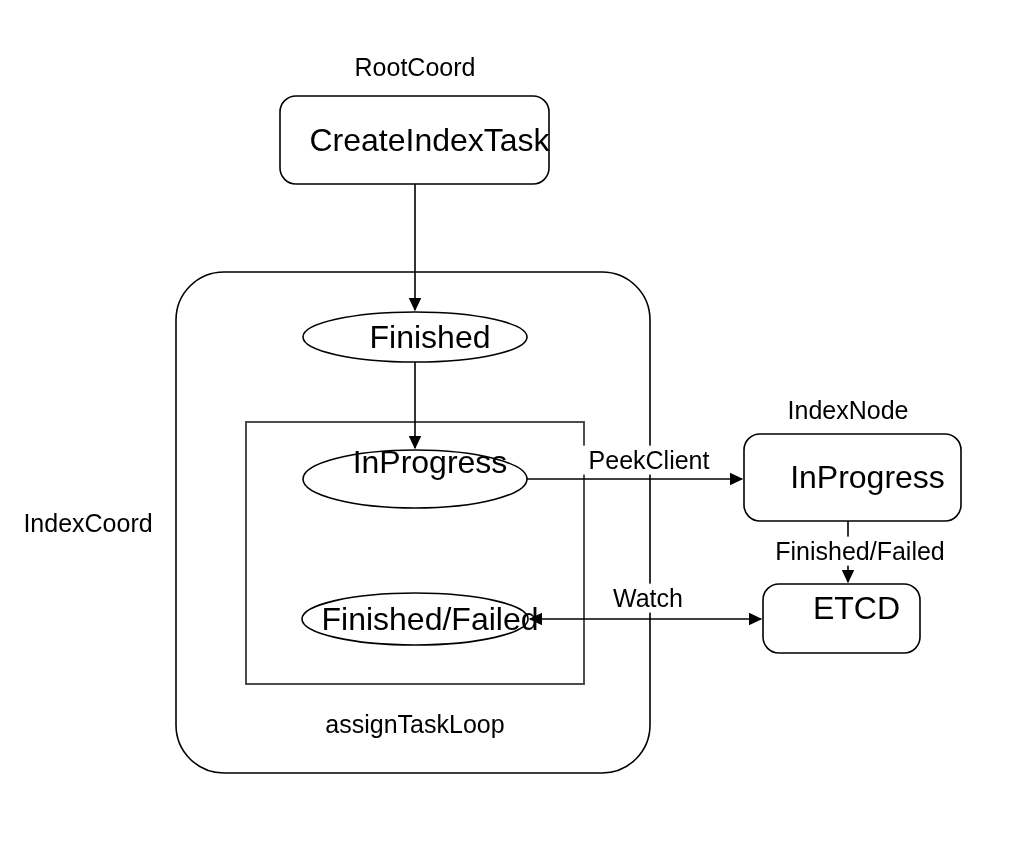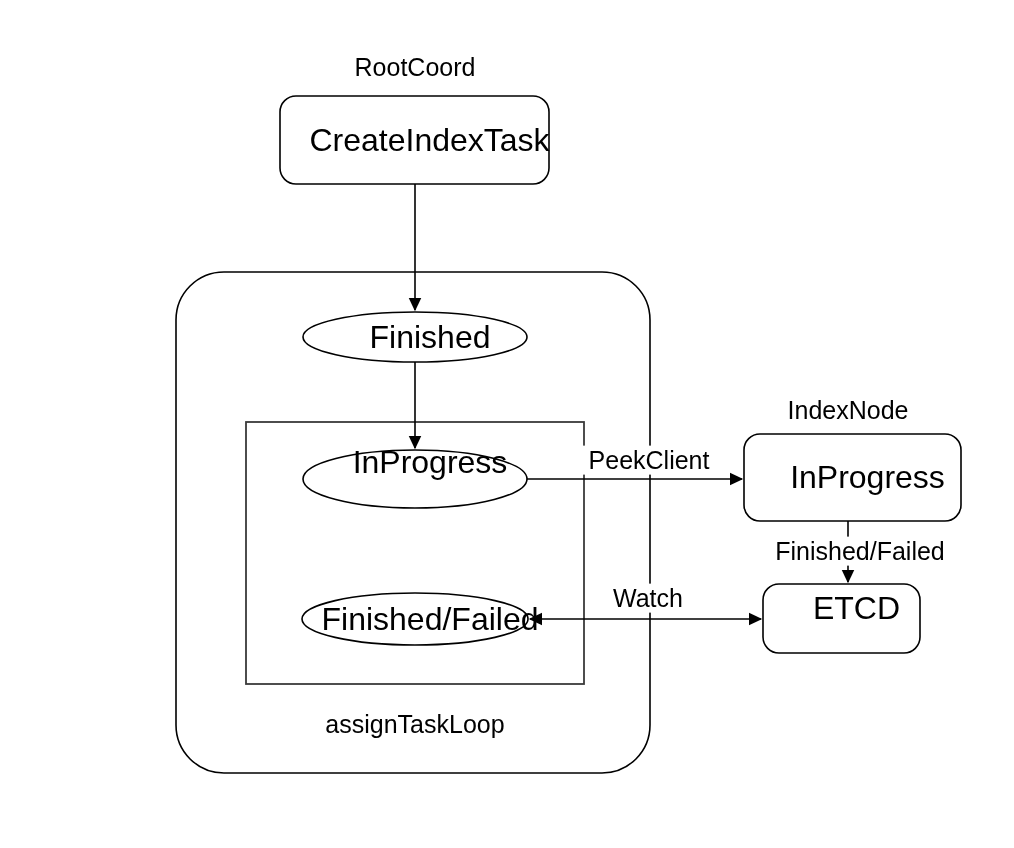--- a/index.html
+++ b/index.html
@@ -96,20 +96,21 @@
 
     <line x1="848" y1="521" x2="848" y2="582" stroke="#000000" stroke-width="1.6" marker-end="url(#arrow-end)"></line>
 
     <line x1="530" y1="619" x2="761" y2="619" stroke="#000000" stroke-width="1.6" marker-start="url(#arrow-start)" marker-end="url(#arrow-end)"></line>
   </svg>
 
   <div class="free-label" style="left:415px; top:67px;">RootCoord</div>
 
   <div class="node-label" style="left:280px; top:96px; width:269px; height:88px;">CreateIndexTask</div>
 
+  <div class="free-label" style="left:88px; top:523px;">IndexCoord</div>
 
   <div class="node-label" style="left:303px; top:312px; width:224px; height:50px;">Finished</div>
 
   <div class="node-label" style="left:303px; top:433px; width:224px; height:58px;">InProgress</div>
 
   <div class="node-label" style="left:302px; top:593px; width:226px; height:52px;">Finished/Failed</div>
 
   <div class="free-label" style="left:848px; top:410px;">IndexNode</div>
 
   <div class="free-label" style="left:415px; top:724px;">assignTaskLoop</div>

